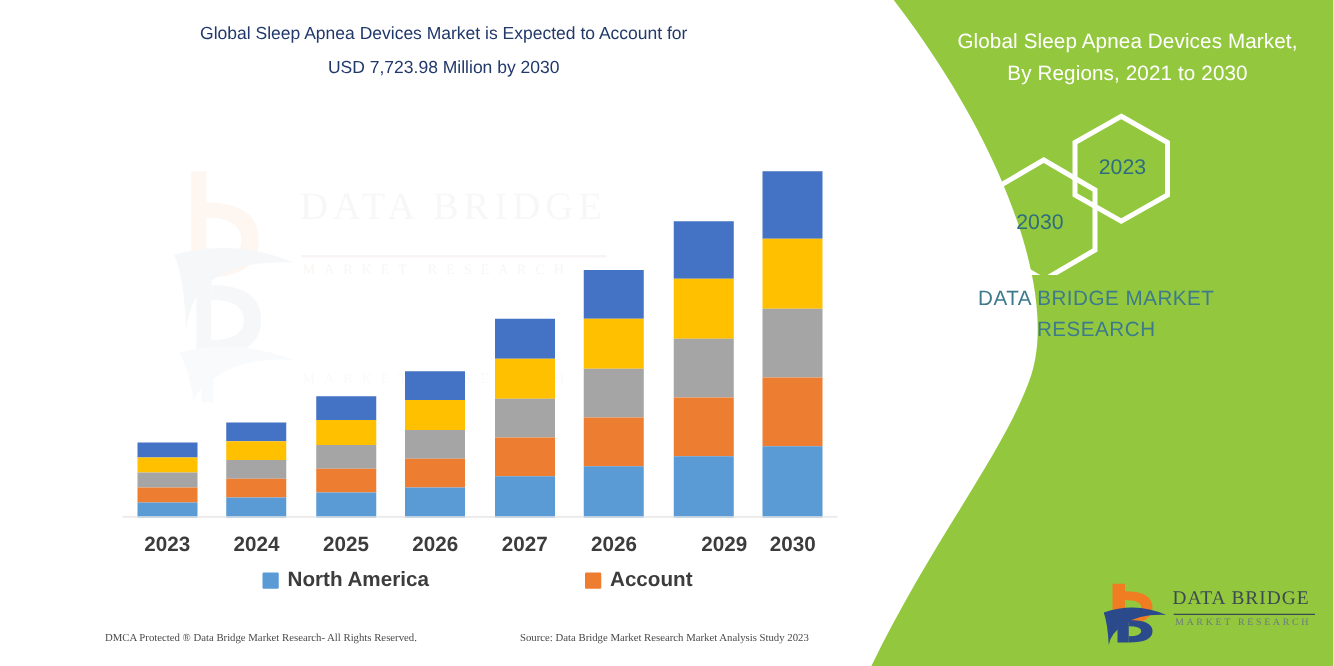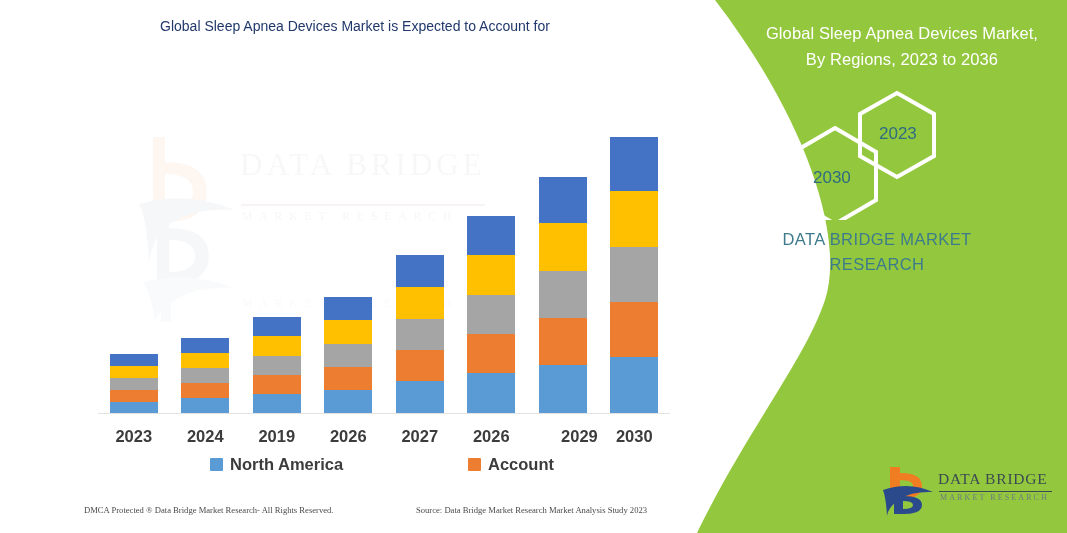--- a/index.html
+++ b/index.html
@@ -119,20 +119,21 @@
 </style>
 </head>
 <body>
 
 <div id="root">
 
   <div class="chart-area">
 
     <div class="chart-title">
       <div>Global Sleep Apnea Devices Market is Expected to Account for</div>
+      <div>USD 7,723.98 Million by 2030</div>
     </div>
 
     <div class="watermark">
       <svg width="110" height="190" viewBox="0 0 110 190" style="position:absolute;left:-5px;top:0;">
         <path d="M18 5 L30 5 L30 90 L18 90 Z" fill="#fdeee5"></path>
         <path d="M30 30 q42 0 42 30 q0 30 -42 30 L30 78 q28 0 28 -18 q0 -18 -28 -18 Z" fill="#fdeee5"></path>
         <path d="M4 72 q48 -14 96 6 q-40 -2 -62 12 q-22 13 -24 44 q-2 -48 -10 -62 Z" fill="#eef1f5"></path>
         <path d="M22 78 L34 78 L34 150 L22 150 Z" fill="#eef1f5"></path>
         <path d="M34 96 q40 0 40 28 q0 28 -40 28 L34 140 q26 0 26 -16 q0 -16 -26 -16 Z" fill="#eef1f5"></path>
         <path d="M8 150 q46 -12 92 6 q-38 -2 -58 11 q-20 12 -22 23 q-4 -28 -12 -40 Z" fill="#f4f6fa"></path>
@@ -200,21 +201,21 @@
           <div class="seg" style="height: 55px; background: rgb(165, 165, 165);"></div>
           <div class="seg" style="height: 56px; background: rgb(255, 192, 0);"></div>
           <div class="seg" style="height: 54px; background: rgb(68, 114, 196);"></div>
         </div>
       </div>
     <div class="axis-line"></div>
 
     <div class="xlabels" id="xlabels">
         <div class="xlab" style="left: 0.75px;">2023</div>
         <div class="xlab" style="left: 72.25px;">2024</div>
-        <div class="xlab" style="left: 143.75px;">2019</div>
+        <div class="xlab" style="left: 143.75px;">2025</div>
         <div class="xlab" style="left: 215.25px;">2026</div>
         <div class="xlab" style="left: 286.75px;">2027</div>
         <div class="xlab" style="left: 358.25px;">2026</div>
         <div class="xlab" style="left: 429.75px; text-align: right;">2029</div>
         <div class="xlab" style="left: 501.25px;">2030</div>
       </div>
 
     <div class="legend">
       <div class="legend-item legend-na">
         <span class="legend-swatch" id="sw0" style="background: rgb(91, 155, 213);"></span>
@@ -233,21 +234,21 @@
   </div>
 
   <div class="green-panel">
     <svg class="green-svg" width="380" height="533" viewBox="0 0 380 533">
       <path d="M28 0 L380 0 L380 533 L10 533 C 60 430 118 360 138 300 C 158 238 120 120 28 0 Z" fill="#93c83e"></path>
     </svg>
 
     <div class="green-content">
       <div class="panel-title">
         <div>Global Sleep Apnea Devices Market,</div>
-        <div>By Regions, 2023 to 2036</div>
+        <div>By Regions, 2021 to 2030</div>
       </div>
 
       <div class="hexwrap">
         <svg width="380" height="130" viewBox="0 0 380 130">
           <polygon points="210,3 247,24 247,66 210,87 173,66 173,24" fill="none" stroke="#ffffff" stroke-width="4"></polygon>
           <polygon points="148,38 189,62 189,110 148,134 107,110 107,62" fill="none" stroke="#ffffff" stroke-width="4"></polygon>
         </svg>
         <div class="hex-label hex-2023-label" style="left:192px;top:34px;">2023</div>
         <div class="hex-label hex-2030-label" style="left:126px;top:78px;">2030</div>
       </div>

